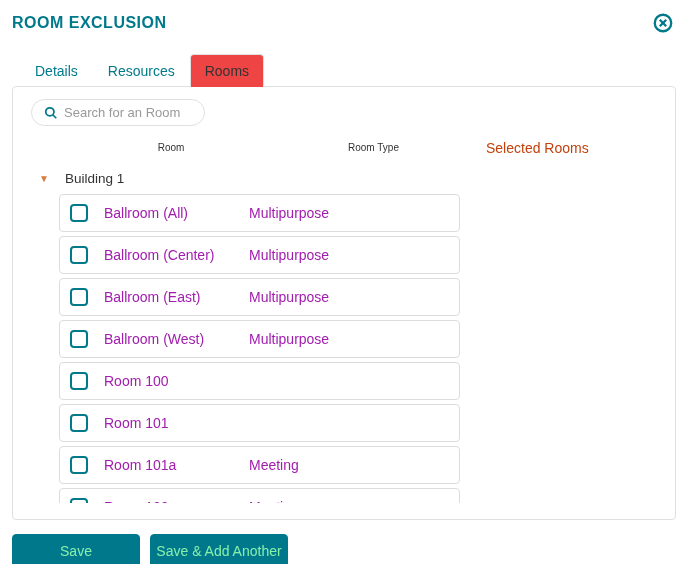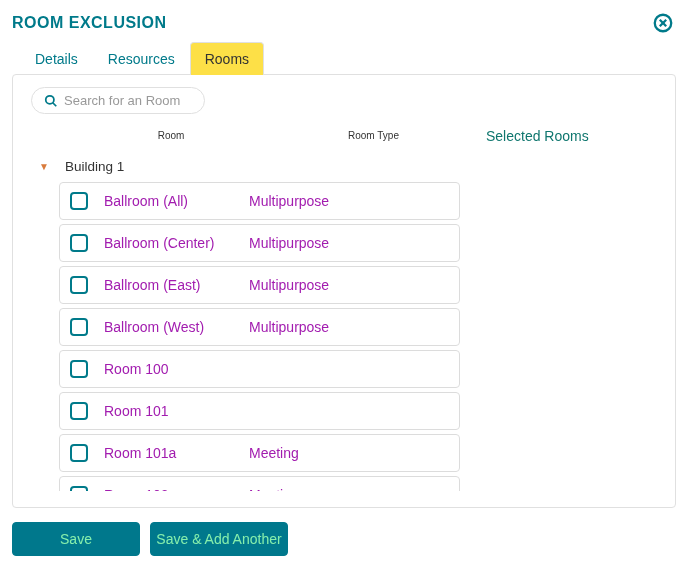--- a/index.html
+++ b/index.html
@@ -8,21 +8,21 @@
   font-size: 14px;
   color: #333;
   background: #fff;
   padding: 10px 12px 14px 12px;
   width: 688px;
 }
 .header-row {
   display: flex;
   justify-content: space-between;
   align-items: center;
-  margin-bottom: 6px;
+  margin-bottom: 18px;
 }
 .title {
   color: #007a8a;
   font-size: 16px;
   font-weight: 600;
   letter-spacing: 0.5px;
 }
 .close-btn {
   width: 26px; height: 26px;
   display: flex; align-items: center; justify-content: center;
@@ -41,21 +41,21 @@
   font-size: 14px;
   cursor: pointer;
   border: 1px solid transparent;
   border-bottom: none;
   border-top-left-radius: 4px;
   border-top-right-radius: 4px;
 }
 .tab.active {
   color: #333;
   border-color: #e0e0e0;
-  background: #fde047;
+  background: #ef4444;
   position: relative;
   z-index: 2;
 }
 .tab.active::after {
   content: "";
   position: absolute;
   bottom: -1px; left: 0; right: 0; height: 1px;
   background: #fff;
 }
 
@@ -135,21 +135,21 @@
   border: 2px solid #007a8a;
   border-radius: 4px;
   margin-right: 16px;
   flex-shrink: 0;
   cursor: pointer;
 }
 .room-row .room-name { flex: 0 0 145px; }
 .room-row .room-type { flex: 1; }
 
 .selected-side { flex: 1; }
-.selected-title { font-size: 14px; color: #0f766e; padding-top: 4px;}
+.selected-title { font-size: 14px; color: #c2410c; padding-top: 4px;}
 
 .button-row {
   display: flex;
   gap: 10px;
   margin-top: 14px;
 }
 .btn {
   padding: 8px 0;
   width: 128px;
   border-radius: 4px;

